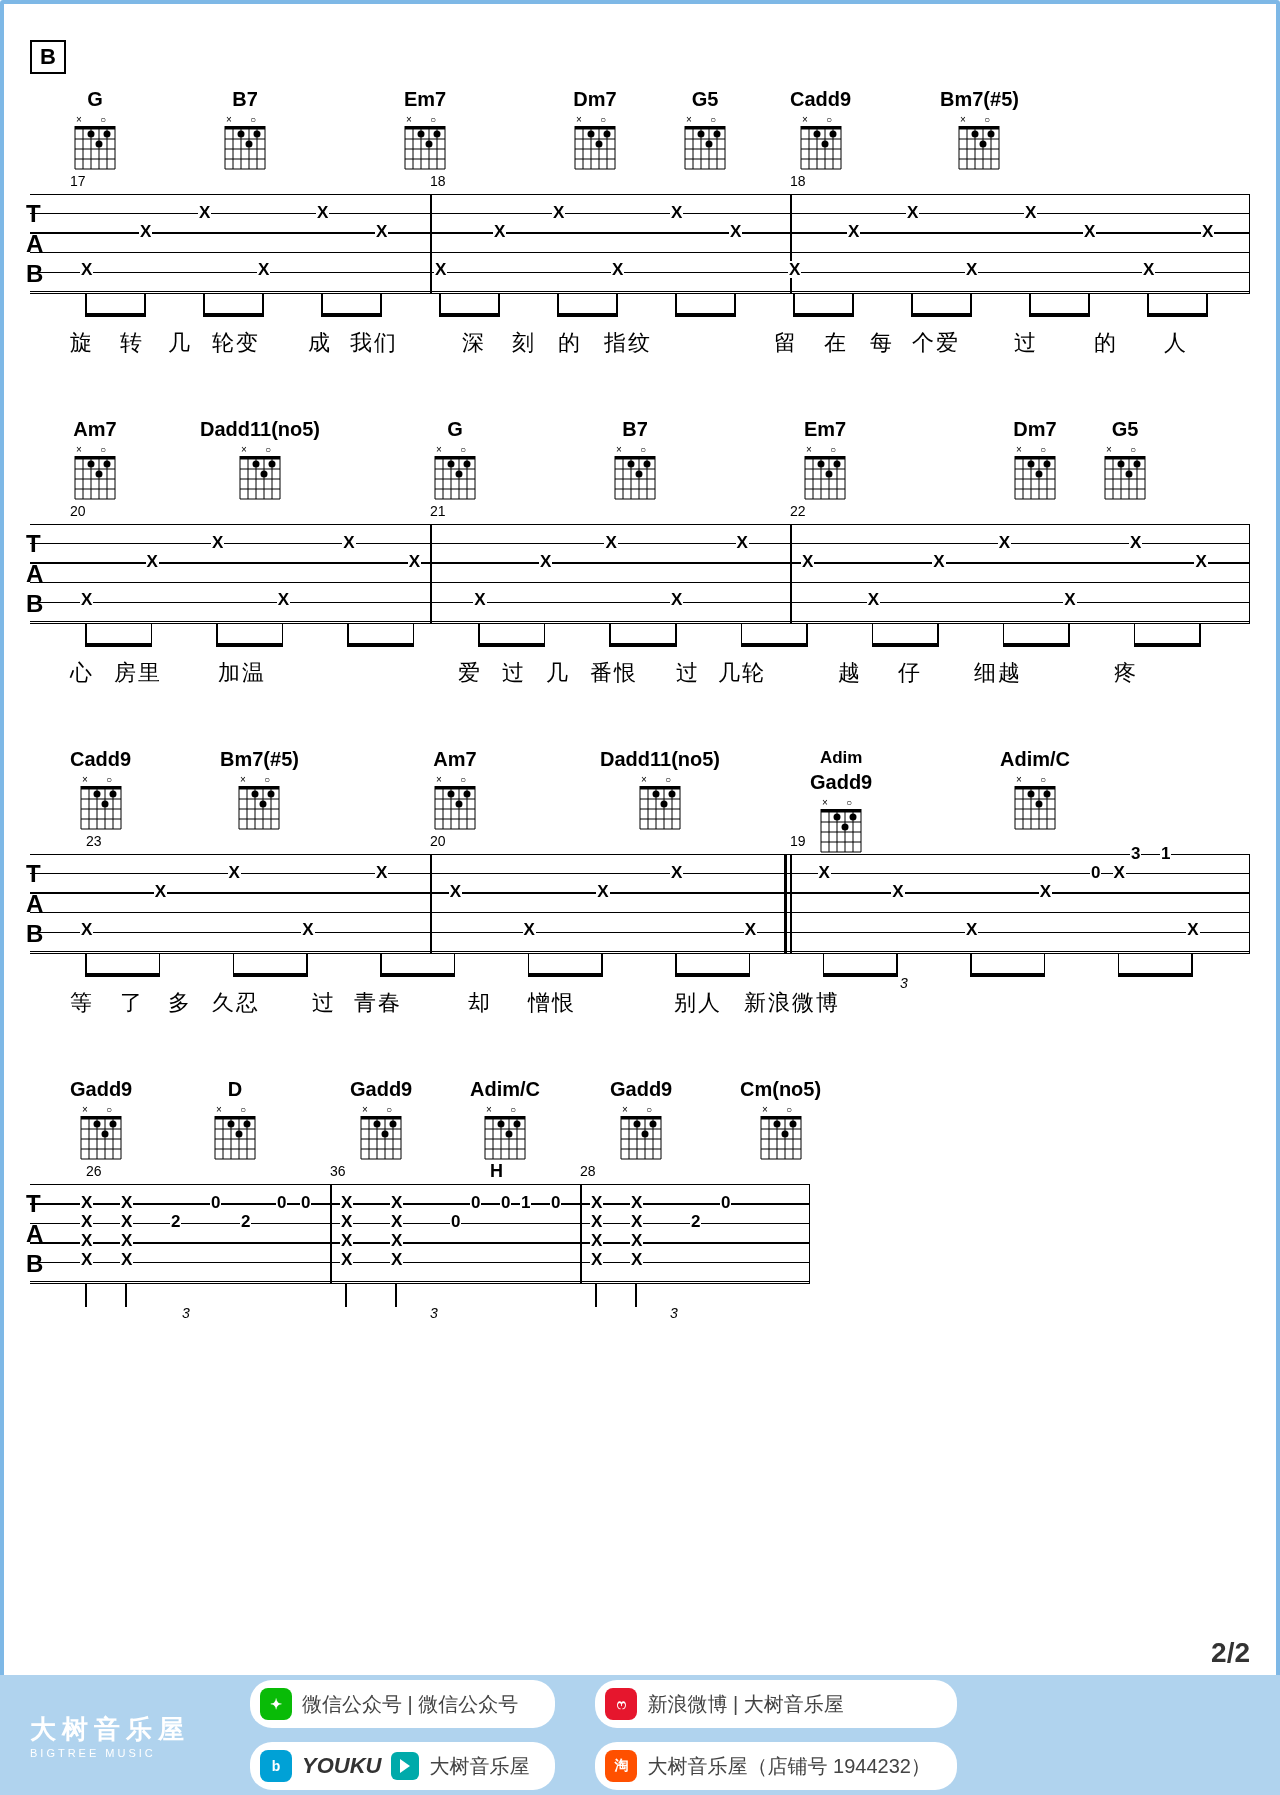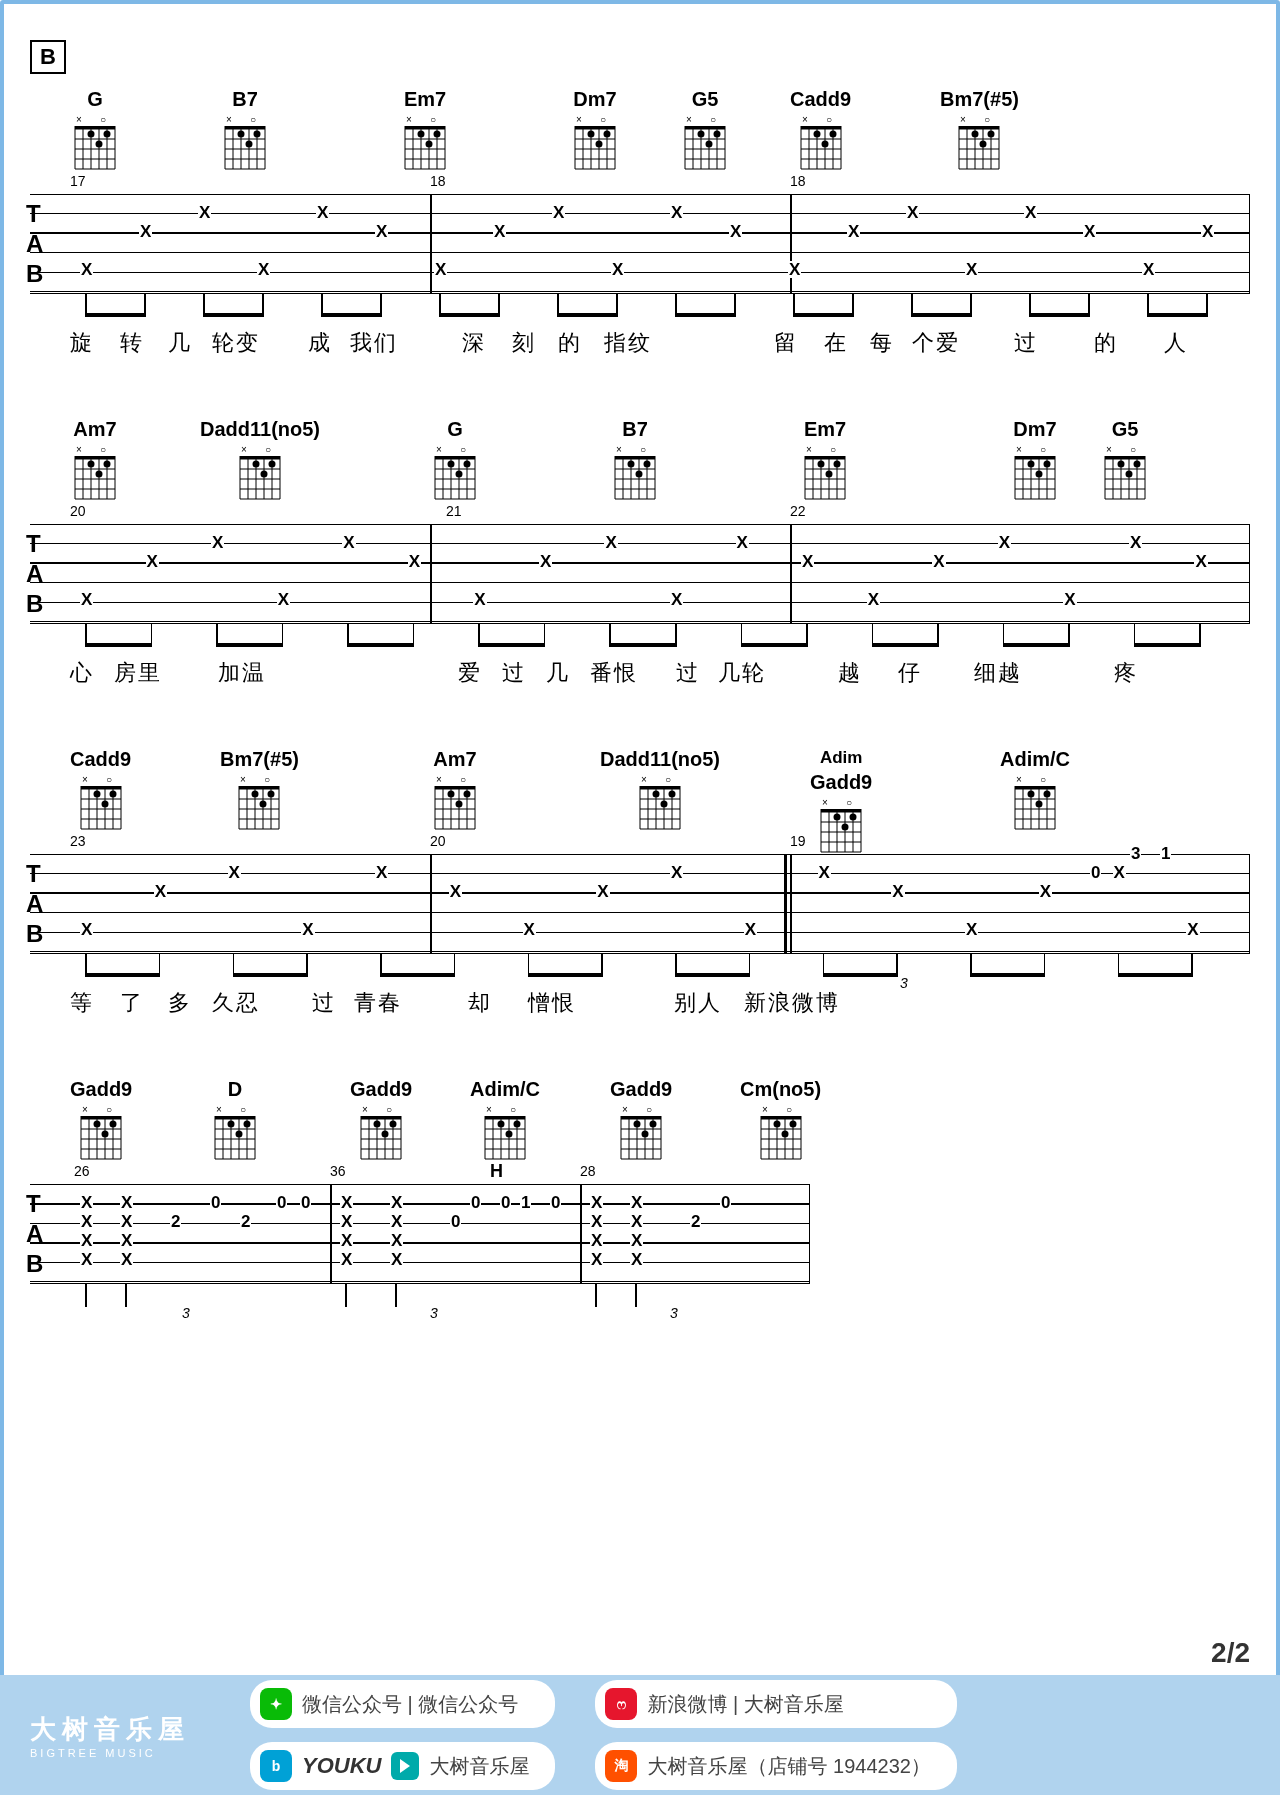--- a/index.html
+++ b/index.html
@@ -445,21 +445,21 @@
               <circle cx="21" cy="20" r="3.5"></circle>
               <circle cx="29" cy="30" r="3.5"></circle>
               <circle cx="37" cy="20" r="3.5"></circle>
             </svg></div>
         </div>
       </div>
     <div class="tab-staff">
       <div class="tab-label">T<br>A<br>B</div>
       <div class="tab-content" id="tc2">
         <span class="meas-num" style="left:0">20</span>
-        <span class="meas-num" style="left:376px">21</span>
+        <span class="meas-num" style="left:360px">21</span>
         <span class="meas-num" style="left:720px">22</span>
         <div class="barline" style="left:360px"></div>
         <div class="barline" style="left:720px"></div>
         <div class="barline" style="right:0"></div>
       <span class="tx" style="left: 10px; top: 66px;">X</span>
           <div class="stem" style="left: 15px;"></div>
           <div class="beam" style="left: 15px; width: 65.5556px; bottom: -24px;"></div>
           <span class="tx" style="left: 75.5556px; top: 28px;">X</span>
           <div class="stem" style="left: 80.5556px;"></div>
           <span class="tx" style="left: 141.111px; top: 9px;">X</span>
@@ -654,21 +654,21 @@
               <line x1="45" y1="12" x2="45" y2="55" stroke="#000"></line>
               <circle cx="21" cy="20" r="3.5"></circle>
               <circle cx="29" cy="30" r="3.5"></circle>
               <circle cx="37" cy="20" r="3.5"></circle>
             </svg></div>
         </div>
       </div>
     <div class="tab-staff">
       <div class="tab-label">T<br>A<br>B</div>
       <div class="tab-content" id="tc3">
-        <span class="meas-num" style="left:0">23</span>
+        <span class="meas-num" style="left:16px">23</span>
         <span class="meas-num" style="left:360px">20</span>
         <span class="meas-num" style="left:720px">19</span>
         <div class="barline" style="left:360px"></div>
         <div class="barline" style="left:714px;width:3px"></div>
         <div class="barline" style="left:720px"></div>
         <div class="barline" style="right:0"></div>
         <span class="tx" style="left:1020px;top:9px">0</span>
         <span class="tx" style="left:1060px;top:-10px">3</span>
         <span class="tx" style="left:1090px;top:-10px">1</span>
         <span class="trip" style="left:830px;bottom:-38px">3</span>
@@ -860,21 +860,21 @@
               <line x1="45" y1="12" x2="45" y2="55" stroke="#000"></line>
               <circle cx="21" cy="20" r="3.5"></circle>
               <circle cx="29" cy="30" r="3.5"></circle>
               <circle cx="37" cy="20" r="3.5"></circle>
             </svg></div>
         </div>
       </div>
     <div class="tab-staff">
       <div class="tab-label">T<br>A<br>B</div>
       <div class="tab-content" id="tc4">
-        <span class="meas-num" style="left:4px">26</span>
+        <span class="meas-num" style="left:16px">26</span>
         <span class="meas-num" style="left:260px">36</span>
         <span class="meas-num" style="left:510px">28</span>
         <div class="barline" style="left:260px"></div>
         <div class="barline" style="left:510px"></div>
         <div class="barline" style="right:0"></div>
         <span class="sec-label" style="left:420px;top:-24px">H</span>
         <span class="tx" style="left:100px;top:28px">2</span>
         <span class="tx" style="left:140px;top:9px">0</span>
         <span class="tx" style="left:170px;top:28px">2</span>
         <span class="tx" style="left:206px;top:9px">0</span>

